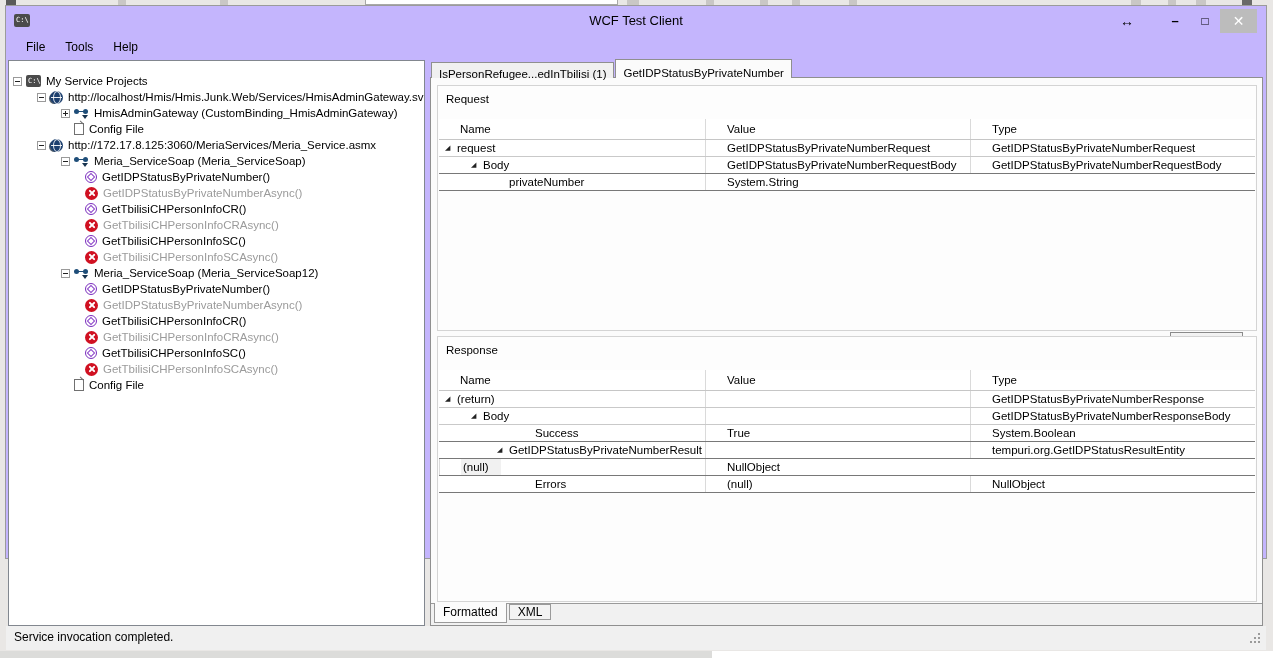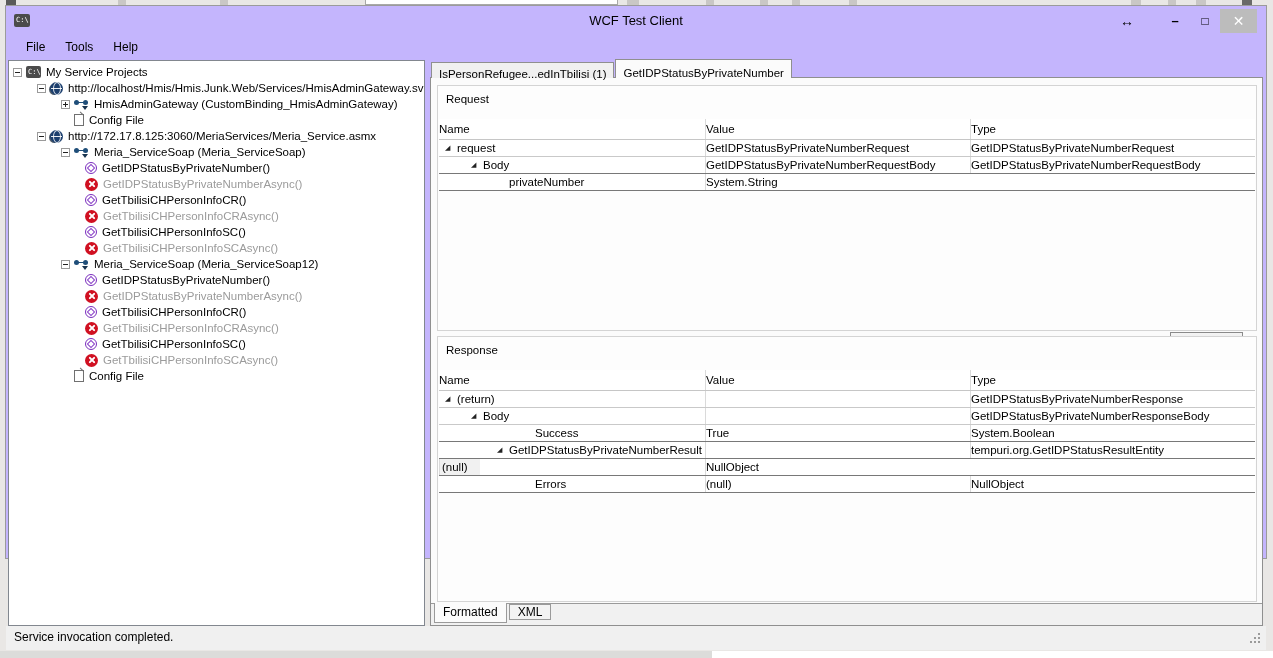--- a/index.html
+++ b/index.html
@@ -24,21 +24,21 @@
   .cap-btn{width:30px;height:24px;display:flex;align-items:center;justify-content:center;font-size:13px;color:#000}
   .cap-arrows{width:30px;margin-right:18px;font-weight:bold;font-size:14px}
   .cap-min{font-weight:bold}
   .cap-max{font-size:12px}
   .cap-close{width:37px;background:#bcbcbc;color:#fff;font-size:14px}
 
   .menubar{position:absolute;left:0;top:29px;right:0;height:25px;display:flex;padding-left:10px}
   .menu-item{padding:0 10px;line-height:24px;cursor:default}
 
   
-  .tree-panel{position:absolute;left:2px;top:54px;width:417px;height:566px;background:#fff;border:1px solid #82878f;overflow:hidden;padding-top:3px}
+  .tree-panel{position:absolute;left:2px;top:54px;width:417px;height:566px;background:#fff;border:1px solid #82878f;overflow:hidden;padding-top:12px}
   .trow{display:flex;align-items:center;height:16px;white-space:nowrap;font-size:11.5px}
   .lvl0{padding-left:4px}.lvl1{padding-left:28px}.lvl2{padding-left:52px}.lvl3{padding-left:76px}
   .exp{width:9px;height:9px;border:1px solid #9a9a9a;background:#fff;position:relative;margin-right:4px;flex:none}
   .exp::before{content:"";position:absolute;left:1px;right:1px;top:3px;height:1px;background:#222}
   .exp.plus::after{content:"";position:absolute;top:1px;bottom:1px;left:3px;width:1px;background:#222}
   .exp-spacer{width:13px;flex:none}
   .ic{flex:none;margin-right:5px;position:relative}
   .ic-app{width:15px;height:12px;background:#4b4b4b;border-radius:2px}
   .ic-app::before{content:"C:\\";position:absolute;left:2px;top:0;color:#fff;font-size:7px;line-height:12px;font-family:"DejaVu Sans Mono",monospace}
   .ic-globe{width:13px;height:13px;border-radius:50%;background:#1c3f6e;box-shadow:-2px 1px 0 -1px #55606c}
@@ -66,21 +66,21 @@
   .groupbox{position:absolute;border:1px solid #d4d4d4;background:#fdfdfd}
   .gb-request{left:6px;top:7px;width:820px;height:246px}
   .gb-response{left:6px;top:258px;width:820px;height:266px}
   .gb-label{position:absolute;left:8px;top:7px;font-size:11.5px}
 
   .grid{position:absolute;left:1px;right:1px;top:33px;font-size:11.5px;background:#fff}
   .ghead,.grow{display:grid;grid-template-columns:266px 265px 1fr}
   .ghead{height:21px;border-bottom:1px solid #c6c6c6}
   .ghead .gcell{line-height:20px}
   .grow{height:17px}
-  .gcell{padding:0 0;line-height:16px;white-space:nowrap;overflow:hidden}
+  .gcell{padding:0 21px;line-height:16px;white-space:nowrap;overflow:hidden}
   .gc2,.gc3{border-left:1px solid #dadada}
   .b-light{border-bottom:1px solid #c9c9c9}
   .b-dark{border-bottom:1px solid #787878}
   .tri{display:inline-block;width:12px;flex:none}
   .tri::before{content:"◢";font-size:7px;vertical-align:2px;color:#222}
   .ind0{padding-left:6px}.ind1{padding-left:32px}.ind2{padding-left:58px}.ind3{padding-left:84px}
   .leaf-pad{padding-left:12px;display:inline-block}
   .editbox{display:inline-block;background:#f1f1f1;min-width:148px;padding:0 2px}
   .nullbox{display:inline-block;background:#f1f1f1;min-width:40px;padding:0 2px}
 

